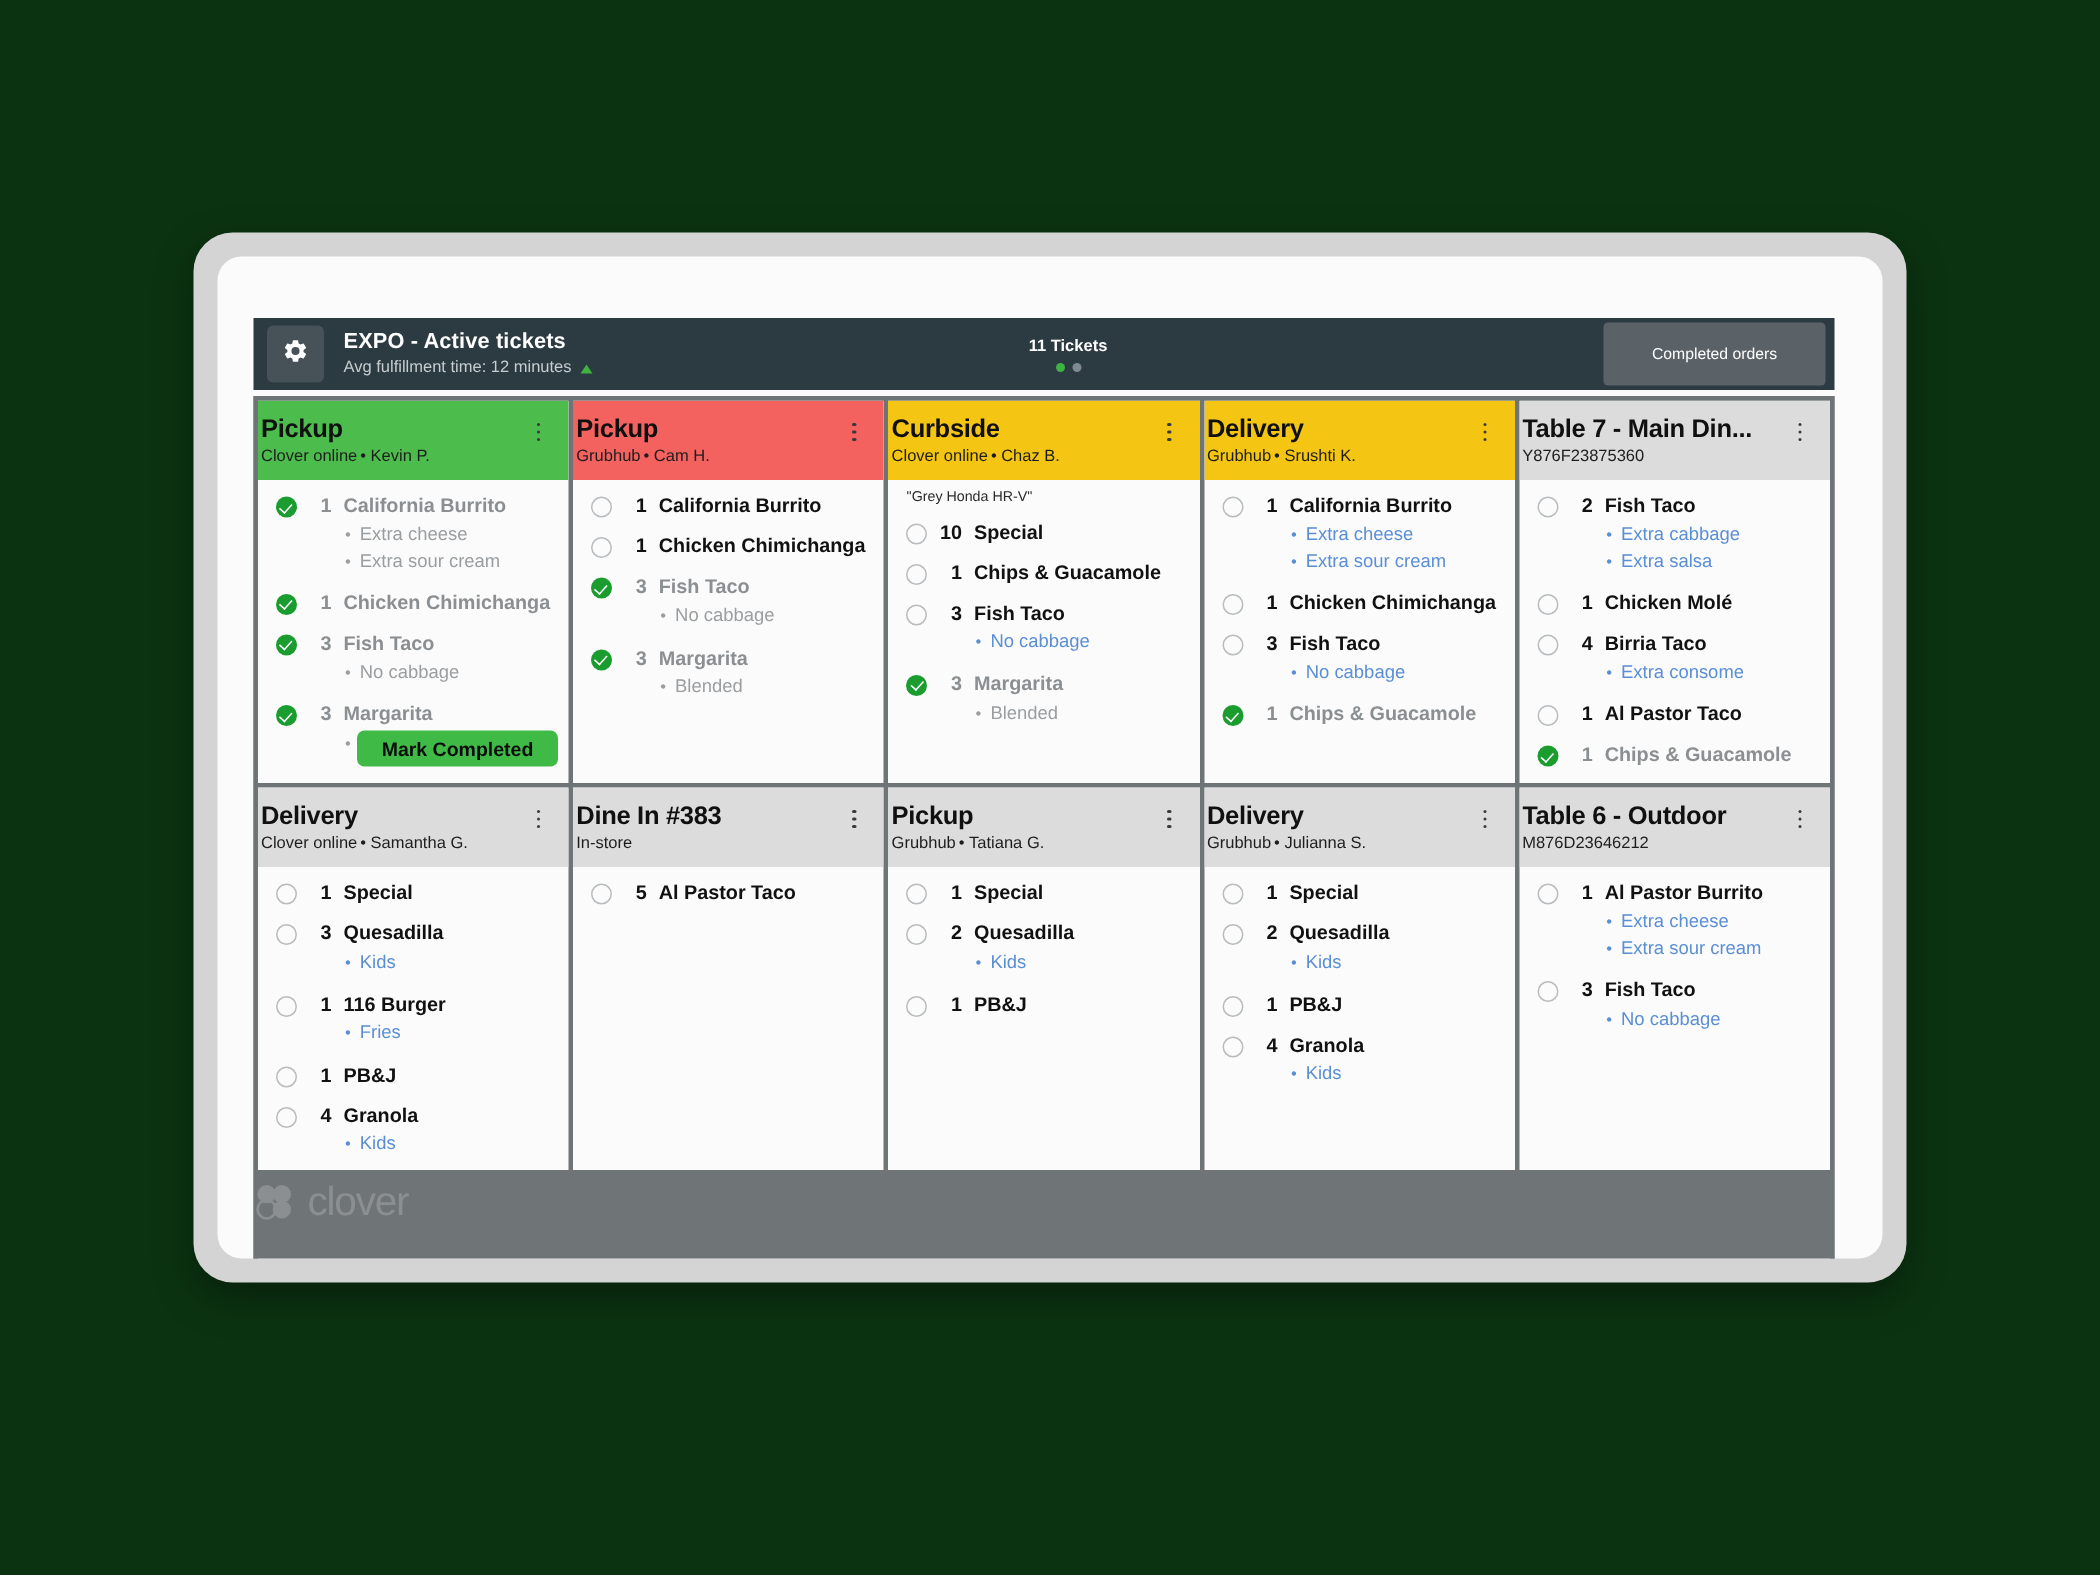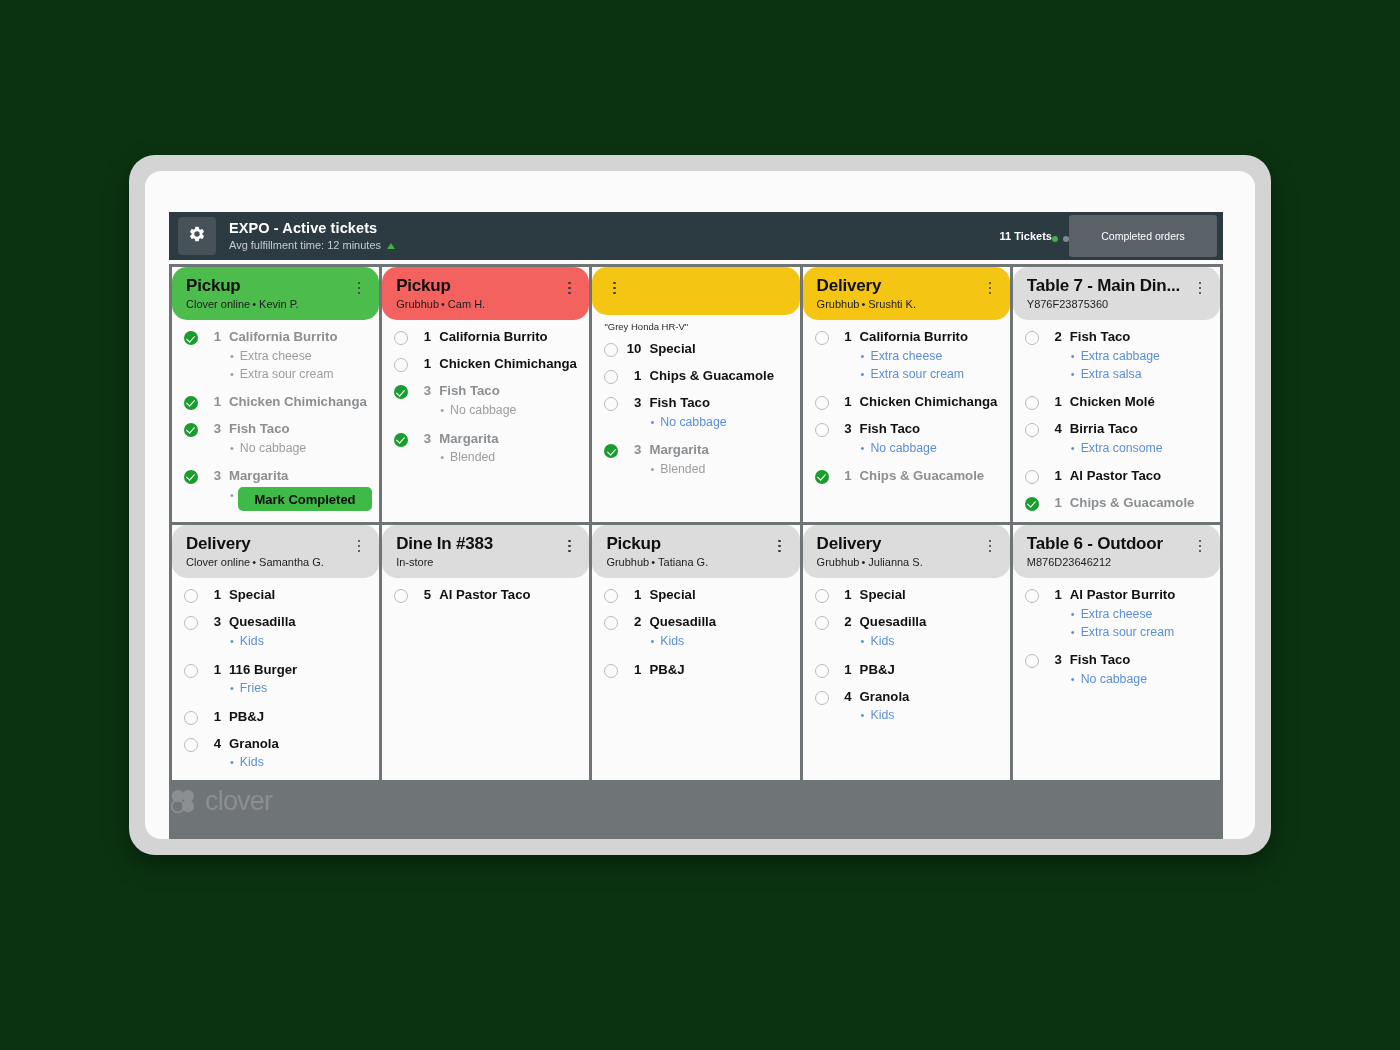--- a/index.html
+++ b/index.html
@@ -80,23 +80,23 @@
     width: 0; height: 0;
     border-left: 4px solid transparent;
     border-right: 4px solid transparent;
     border-bottom: 6px solid #3fb243;
     display: inline-block;
   }
 
   .header-center {
     flex: 1;
     display: flex;
-    flex-direction: row;
+    flex-direction: column;
     align-items: center;
-    justify-content: flex-end;
+    justify-content: space-between;
     margin-left: -40px;
   }
   .ticket-count { color: #ffffff; font-size: 11px; font-weight: bold; }
   .dots { display: flex; gap: 5px; margin-top: 5px; }
   .dot { width: 6px; height: 6px; border-radius: 50%; background: #7e8a90; }
   .dot.active { background: #3fb243; }
 
   .completed-btn {
     flex: none;
     width: 148px;
@@ -130,25 +130,24 @@
 
   .ticket {
     background: #fbfbfb;
     display: flex;
     flex-direction: column;
     overflow: hidden;
     position: relative;
   }
 
   .ticket-head {
-    padding: 9px 12px 9px 14px;
+    padding: 9px 12px 9px 2px;
     display: flex;
     align-items: flex-start;
     min-height: 48px;
-    border-radius: 15px;
   }
   .head-texts { flex: 1; min-width: 0; }
   .ticket-type {
     font-size: 17px;
     font-weight: bold;
     color: #101010;
     letter-spacing: -0.2px;
     white-space: nowrap;
     overflow: hidden;
     text-overflow: clip;
@@ -458,20 +457,24 @@
                     <span class="mbullet">•</span>
                     <span>Blended</span>
                   </div>
                 </div>
               </div>
             </div>
           </div>
         </div>
         <div class="ticket">
           <div class="ticket-head head-yellow">
+            <div class="head-texts">
+              <div class="ticket-type">Curbside</div>
+              <div class="ticket-meta"><span>Clover online</span><span class="bullet">•</span><span>Chaz B.</span></div>
+            </div>
             <div class="kebab">
               <span></span>
               <span></span>
               <span></span>
             </div>
           </div>
           <div class="ticket-note">"Grey Honda HR-V"</div>
           <div class="items">
             <div class="item">
               <span class="status circle"></span>

